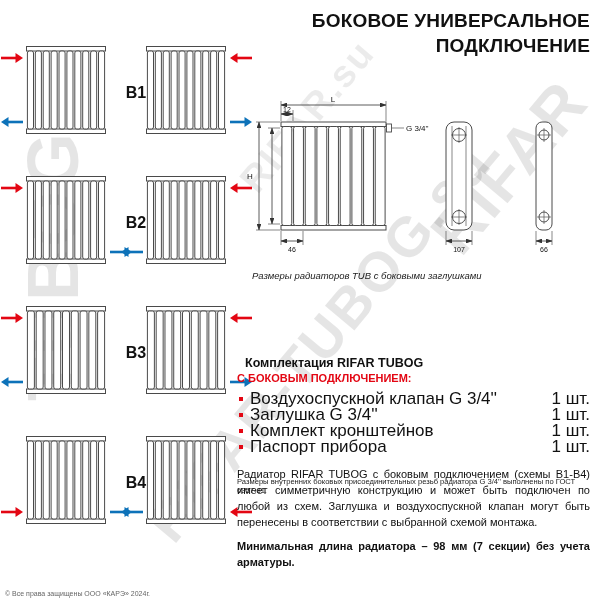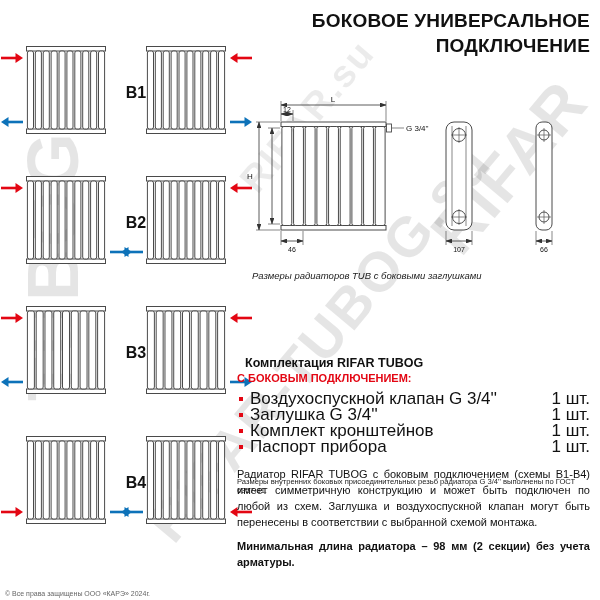--- a/index.html
+++ b/index.html
@@ -367,17 +367,17 @@
         <span class="bullet" style="background: rgb(227, 6, 19);"></span>
         <span class="pkg-name">Паспорт прибора</span>
         <span class="pkg-qty">1 шт.</span>
       </div>
     </div>
     <div class="pkg-note">Размеры внутренних боковых присоединительных резьб радиатора G 3/4'' выполнены по ГОСТ 6357-81.</div>
   </div>
 
   <div class="desc">
     <div>Радиатор RIFAR TUBOG с боковым подключением (схемы В1-В4) имеет симметричную конструкцию и может быть подключен по любой из схем. Заглушка и воздухоспускной клапан могут быть перенесены в соответствии с выбранной схемой монтажа.</div>
-    <div class="desc-min">Минимальная длина радиатора – 98 мм (2 секции) без учета арматуры.</div>
+    <div class="desc-min">Минимальная длина радиатора – 98 мм (7 секции) без учета арматуры.</div>
   </div>
 
   <div class="footer">© Все права защищены ООО «КАРЭ» 2024г.</div>
 </div>
 
 </body></html>

